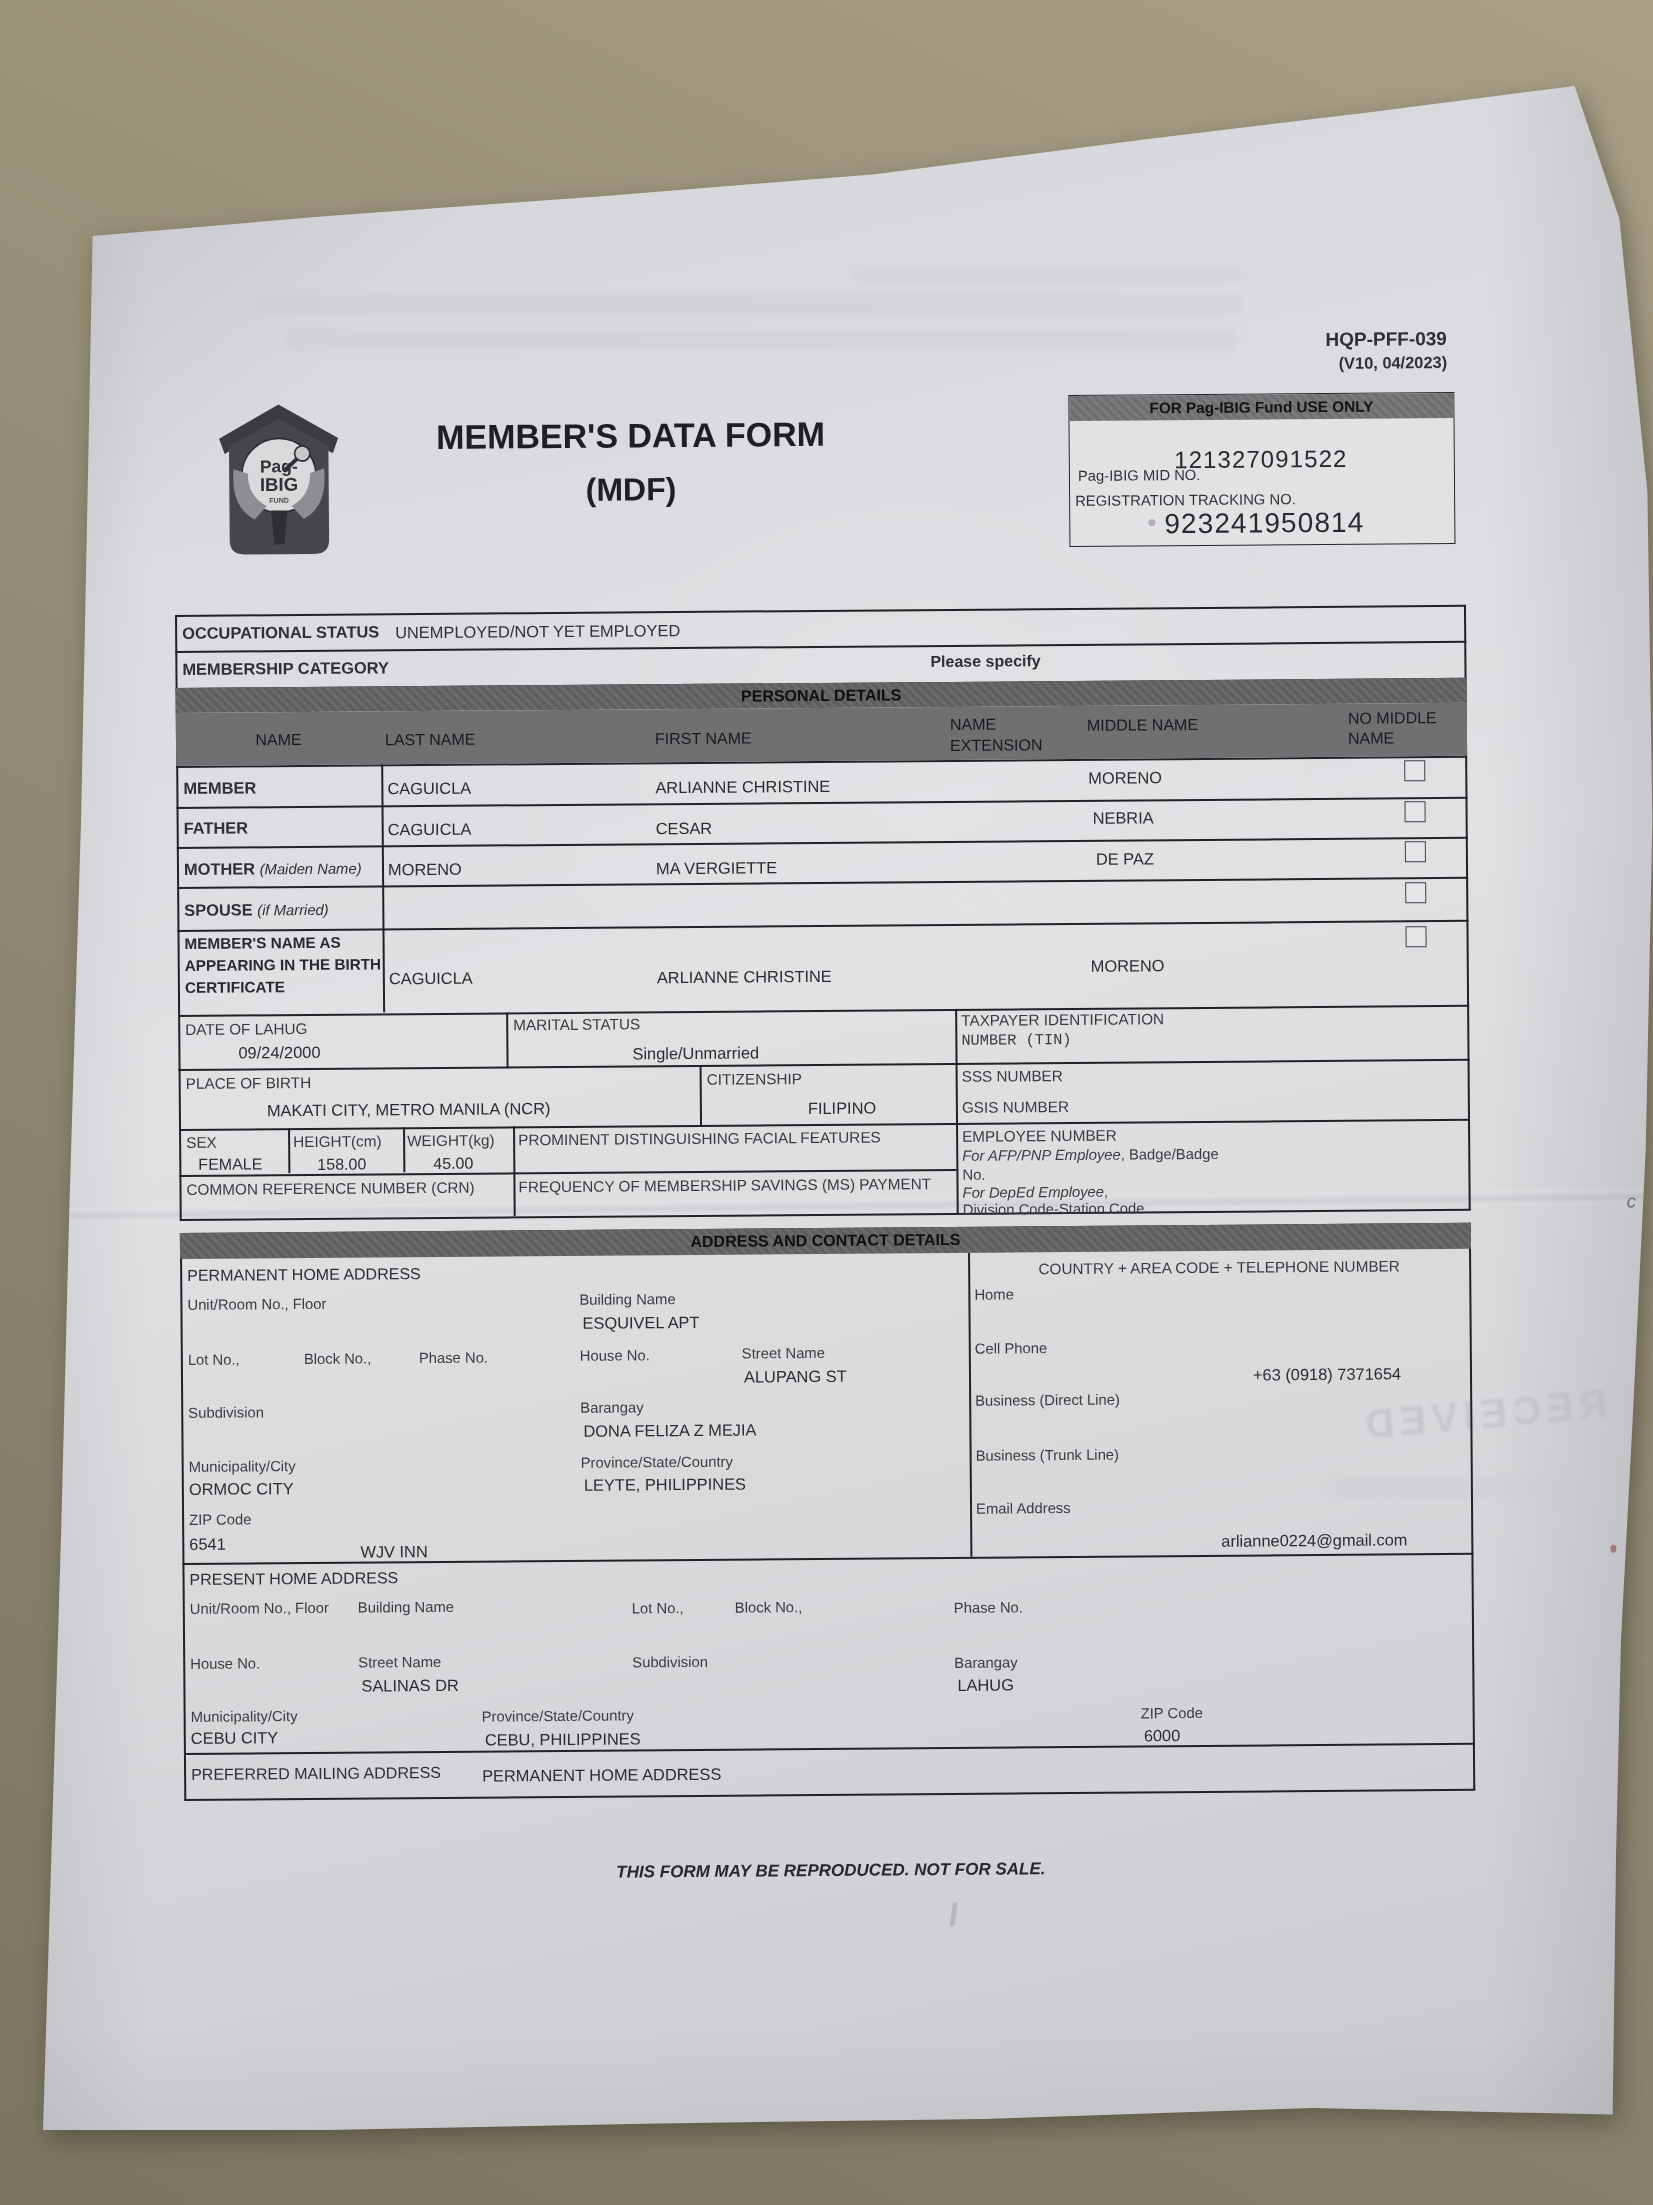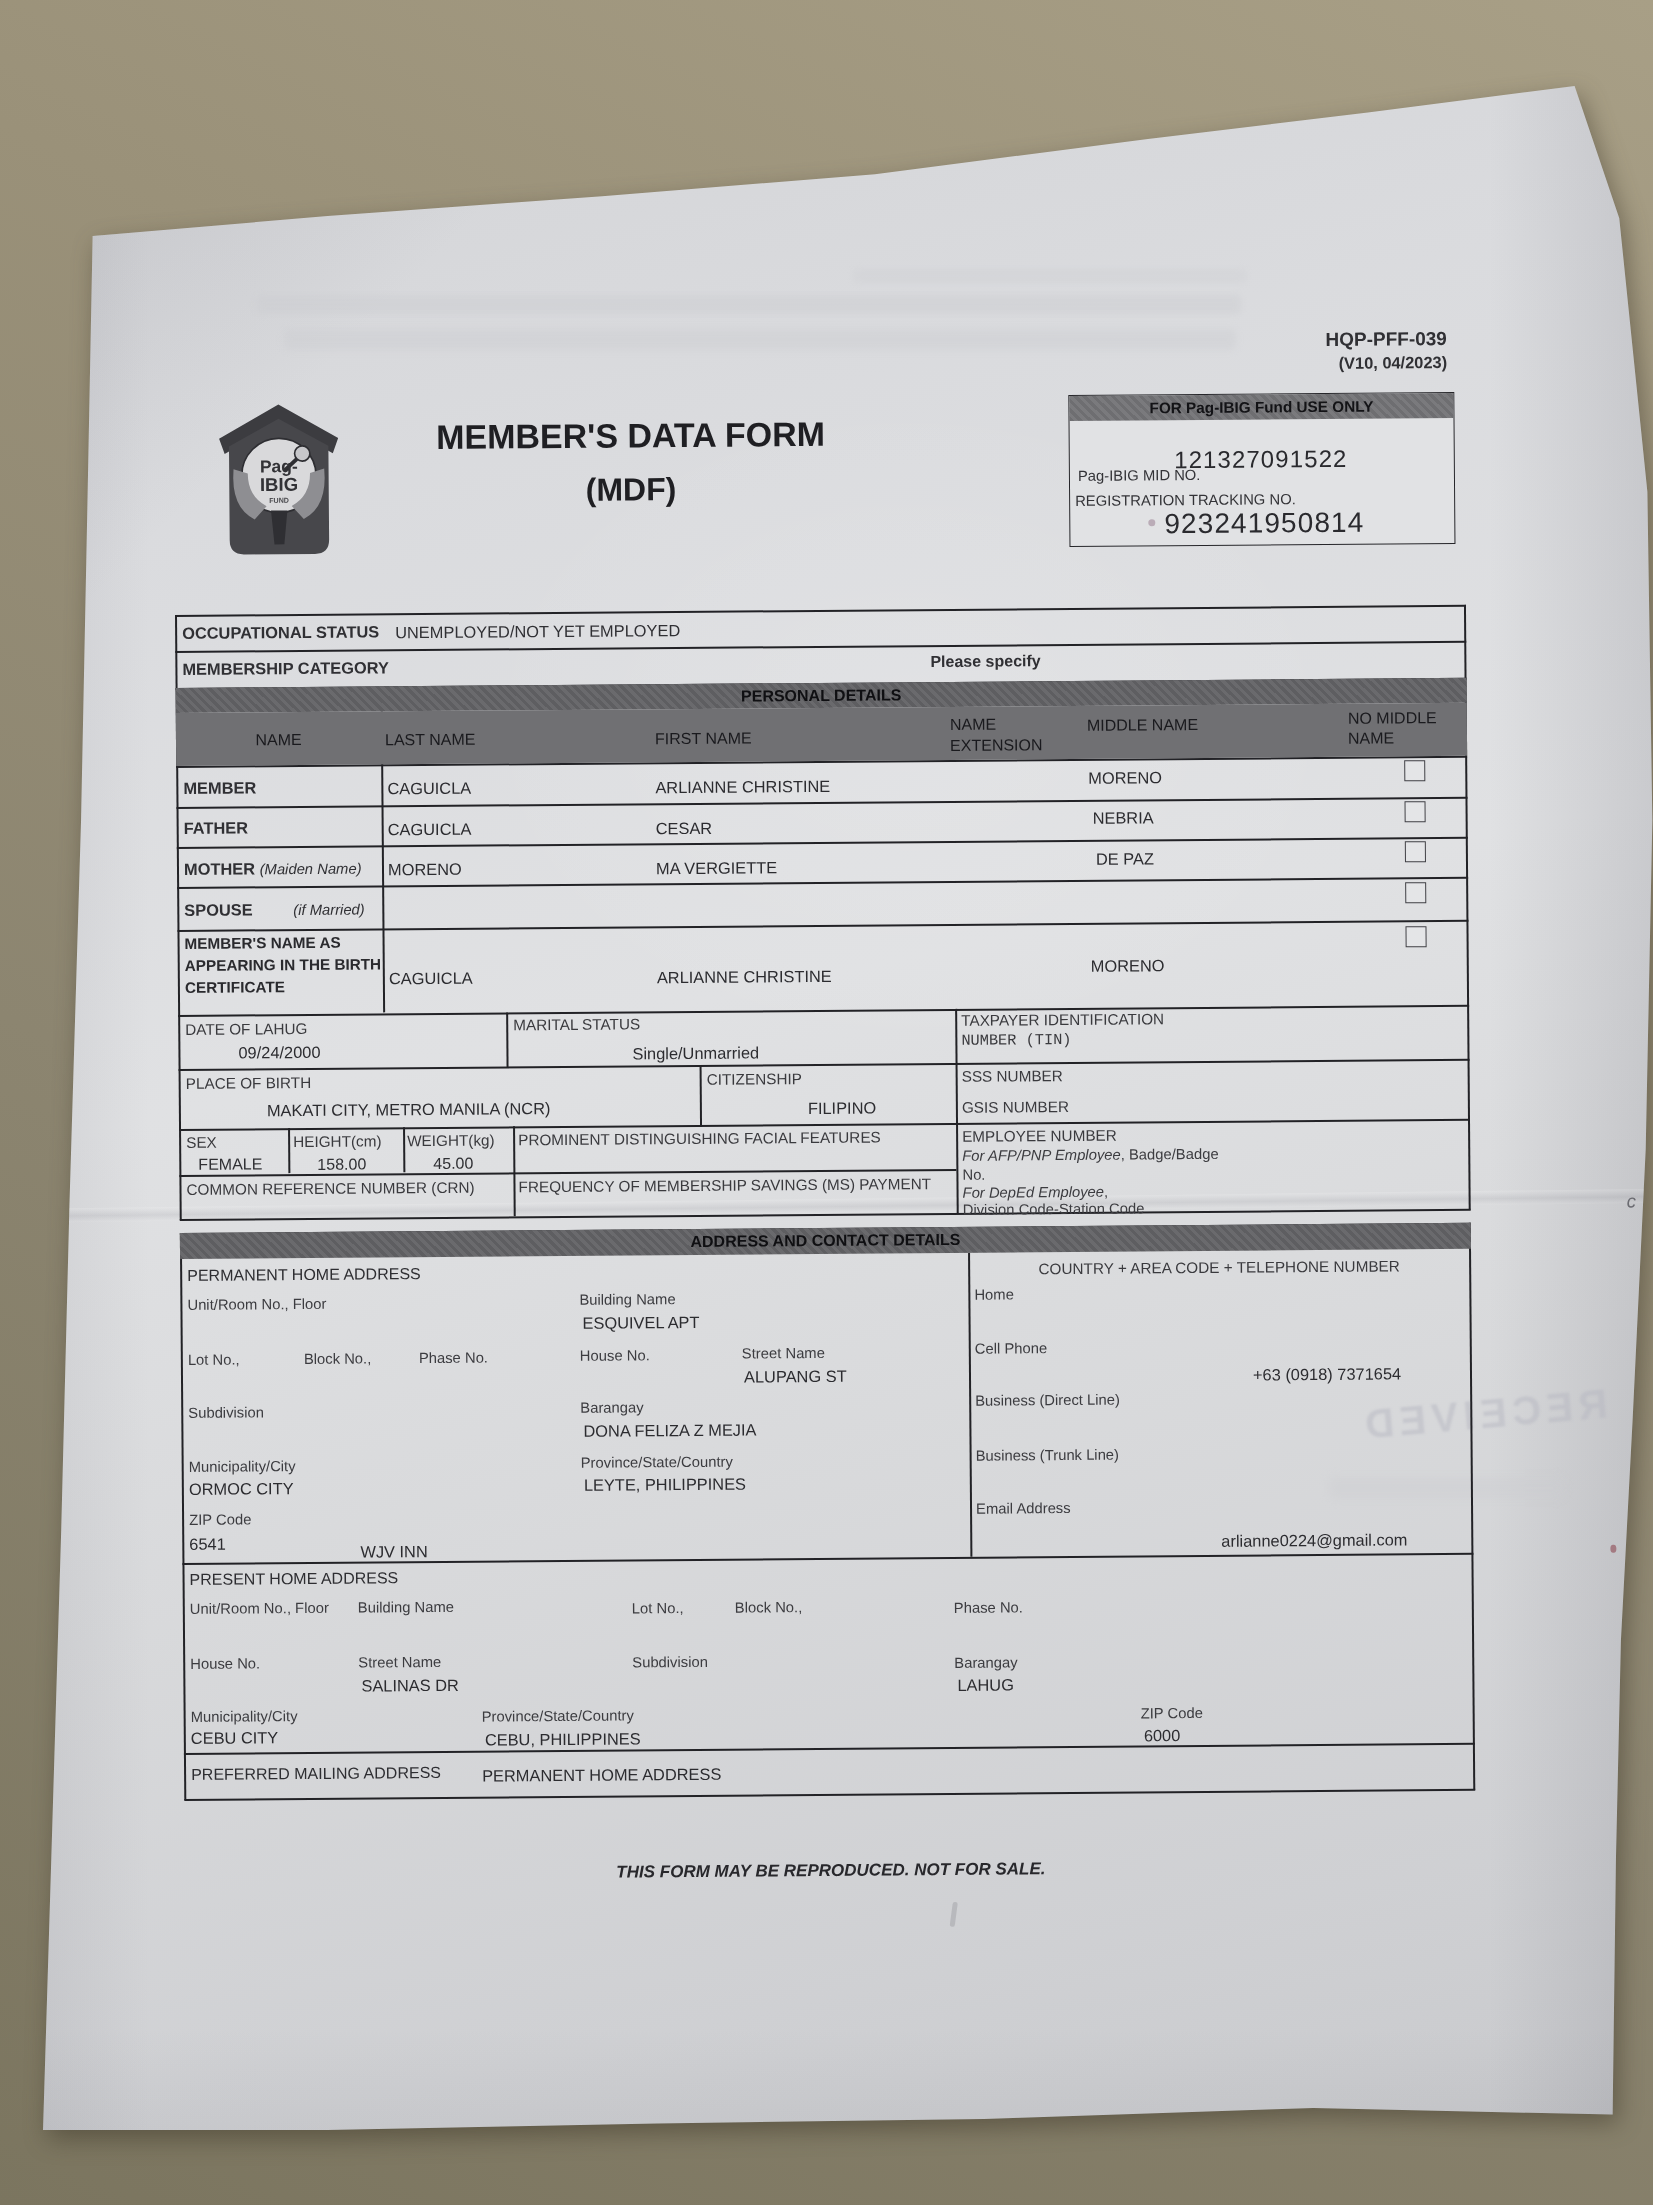--- a/index.html
+++ b/index.html
@@ -153,21 +153,21 @@
         <div class="t val" style="left:654px; top:823px;">CESAR</div>
         <div class="t val" style="left:1091px; top:816px;">NEBRIA</div>
         <div class="cb" style="top:811px;"></div>
 
         <div class="t s30" style="left:182px; top:860px;"><span class="b">MOTHER</span> <span class="i" style="font-size:14.8px;">(Maiden Name)</span></div>
         <div class="t val" style="left:386px; top:862px;">MORENO</div>
         <div class="t val" style="left:654px; top:863px;">MA VERGIETTE</div>
         <div class="t val" style="left:1094px; top:857px;">DE PAZ</div>
         <div class="cb" style="top:851px;"></div>
 
-        <div class="t s30" style="left:182px; top:901px;"><span class="b">SPOUSE</span> <span class="i" style="font-size:14.8px;margin-left:36px;">(if Married)</span></div>
+        <div class="t s30" style="left:182px; top:901px;"><span class="b">SPOUSE</span> <span class="i" style="font-size:14.8px;">(if Married)</span></div>
         <div class="cb" style="top:892px;"></div>
 
         <div class="t b" style="left:182px; top:933px; width:202px; white-space:normal; font-size:15.3px; line-height:1.45; color:#2a2a2e;">MEMBER'S NAME AS APPEARING IN THE BIRTH CERTIFICATE</div>
         <div class="t val" style="left:386px; top:971px;">CAGUICLA</div>
         <div class="t val" style="left:654px; top:972px;">ARLIANNE CHRISTINE</div>
         <div class="t val" style="left:1088px; top:964px;">MORENO</div>
         <div class="cb" style="top:936px;"></div>
 
         <div class="t lbl" style="left:182px; top:1021px;">DATE OF LAHUG</div>
         <div class="t val" style="left:235px; top:1044px;">09/24/2000</div>

